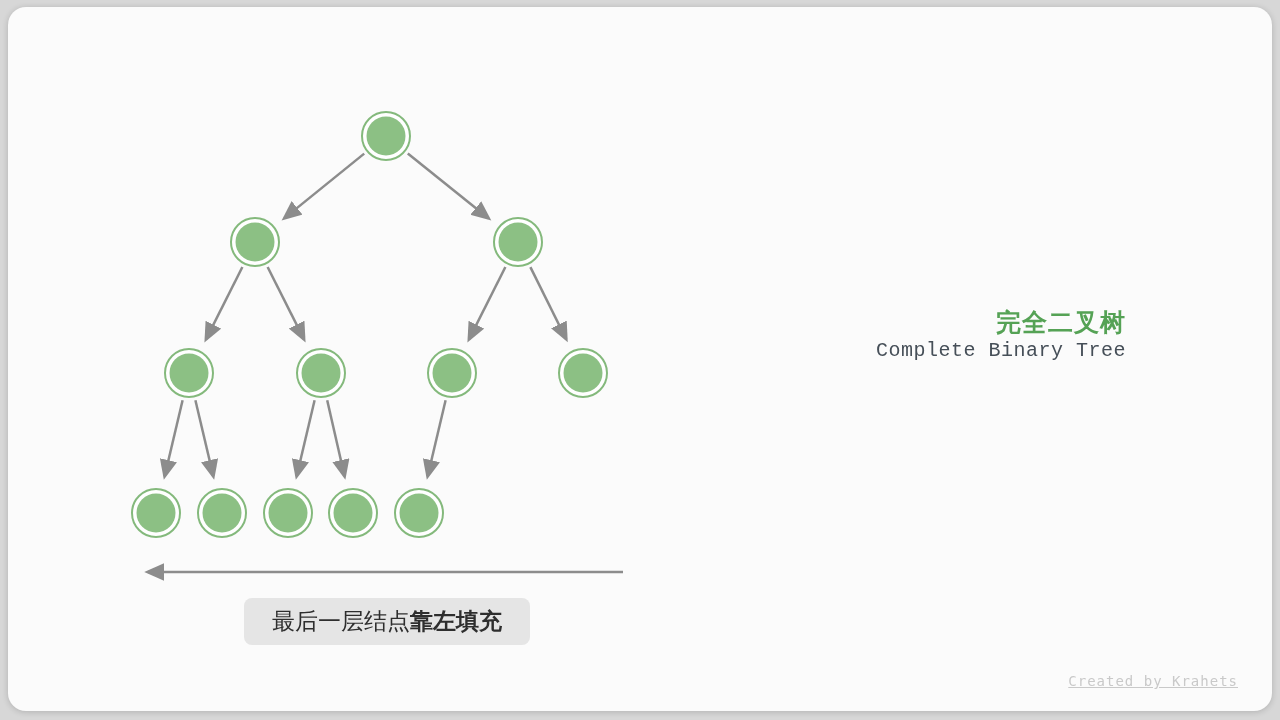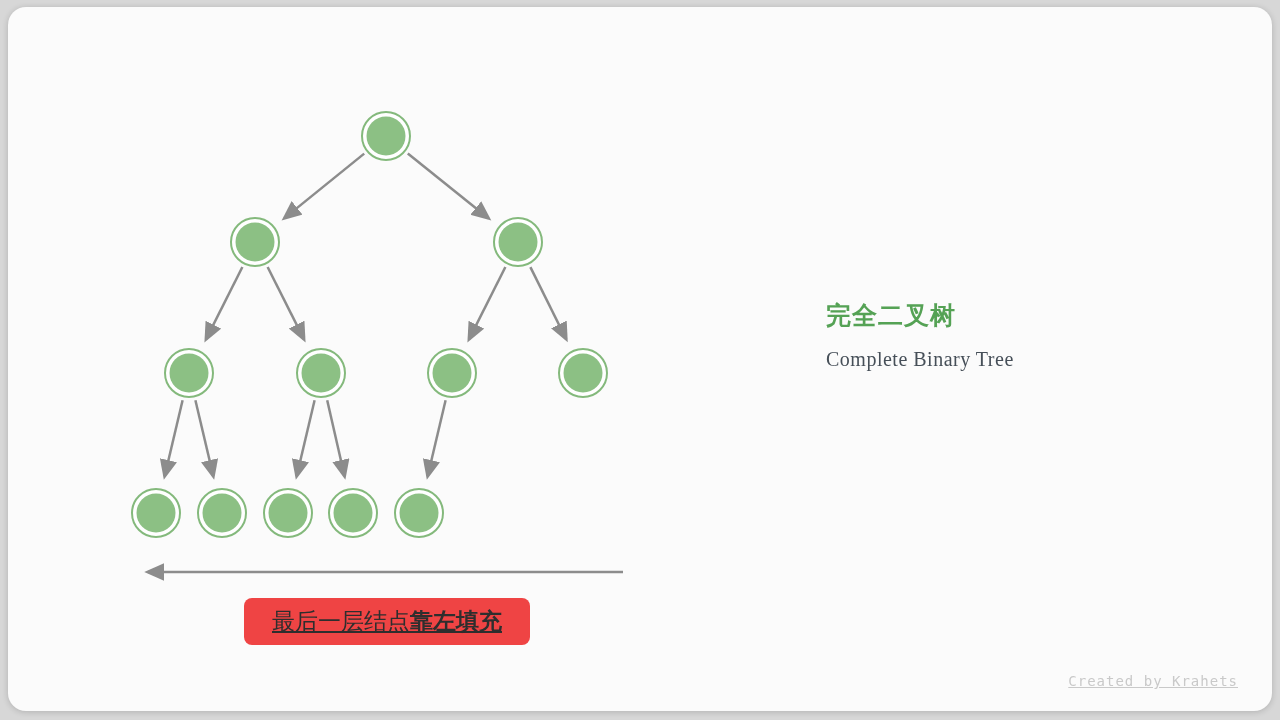--- a/index.html
+++ b/index.html
@@ -45,32 +45,31 @@
     font-size: 23px;
     color: #2e2e2e;
     white-space: nowrap;
   }
   .caption .bold {
     font-weight: bold;
   }
   .title-block {
     position: absolute;
     left: 818px;
-    top: 292px;
+    top: 299px;
     width: 300px;
-    text-align: left;
+    text-align: right;
   }
   .title-zh {
     font-size: 25px;
     font-weight: bold;
     letter-spacing: 1px;
   }
   .title-en {
-    margin-top: 16px;
-    font-family: Liberation Serif, serif;
+    font-family: Liberation Mono, monospace;
     font-size: 20px;
     color: #464f58;
     letter-spacing: 0.5px;
     white-space: nowrap;
   }
   .watermark {
     position: absolute;
     right: 34px;
     bottom: 22px;
     font-family: "DejaVu Sans Mono", "Liberation Mono", monospace;
@@ -153,21 +152,21 @@
             <circle cx="345" cy="506" r="24" fill="#ffffff" stroke="#84b97c" stroke-width="2"></circle>
             <circle cx="345" cy="506" r="19.5" fill="#8cc084"></circle>
           </g>
           <g>
             <circle cx="411" cy="506" r="24" fill="#ffffff" stroke="#84b97c" stroke-width="2"></circle>
             <circle cx="411" cy="506" r="19.5" fill="#8cc084"></circle>
           </g>
         </g>
     </svg>
 
-    <div class="caption" style="background: #ef4444; color: rgb(46, 46, 46); text-decoration: underline;"><span>最后一层结点</span><span class="bold">靠左填充</span></div>
+    <div class="caption" style="background: #e5e5e5; color: rgb(46, 46, 46);"><span>最后一层结点</span><span class="bold">靠左填充</span></div>
 
     <div class="title-block">
       <div class="title-zh" style="color: rgb(85, 162, 85);">完全二叉树</div>
       <div class="title-en">Complete Binary Tree</div>
     </div>
 
     <div class="watermark">Created by Krahets</div>
   </div>
 </div>
 

